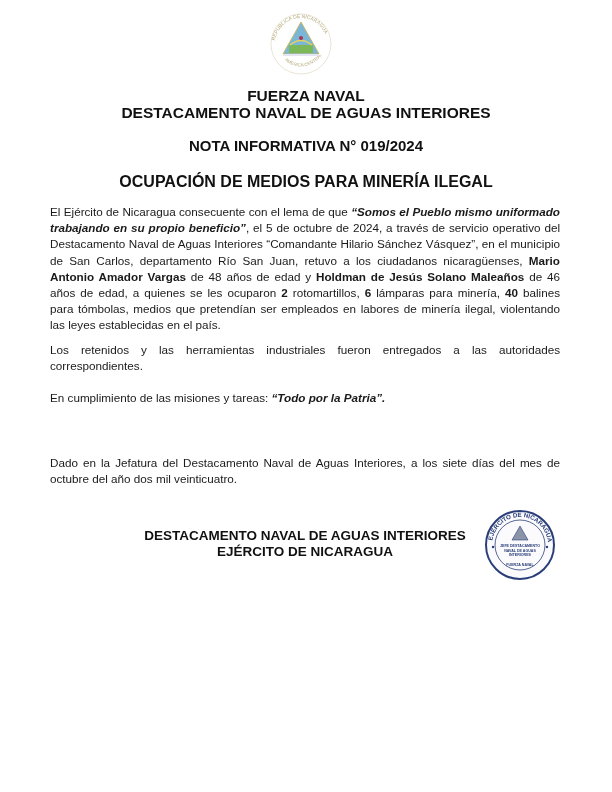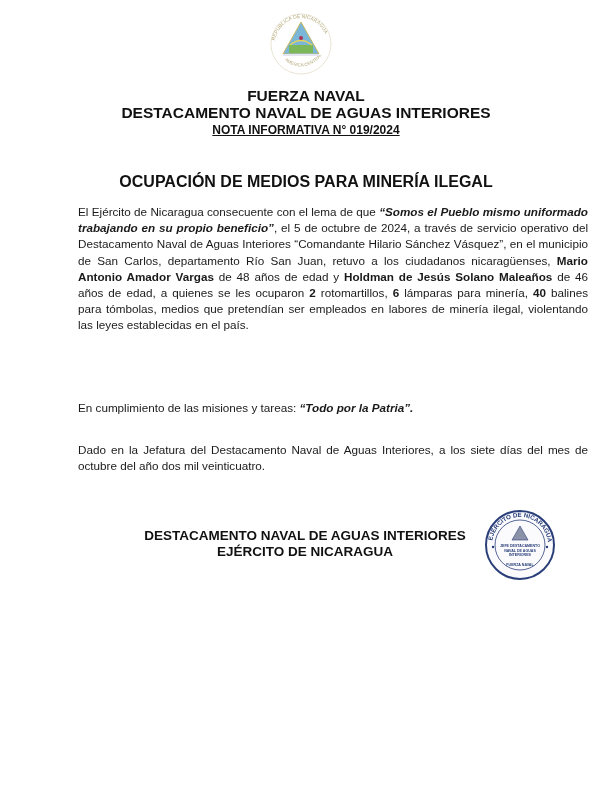--- a/index.html
+++ b/index.html
@@ -5,29 +5,29 @@
     * { margin: 0; padding: 0; box-sizing: border-box; }
     html, body { width: 612px; height: 792px; background: #ffffff; overflow: hidden; }
     body { font-family: "Liberation Sans", sans-serif; color: #111111; position: relative; }
     .page { position: absolute; left: 0; top: 0; width: 612px; height: 792px; background: #fff; }
 
     .emblem { position: absolute; left: 259px; top: 8px; width: 84px; height: 72px; }
 
     .hdr { position: absolute; left: 0; width: 612px; text-align: center; font-weight: bold; color: #111; }
     .hdr-1 { top: 87px; font-size: 15.5px; }
     .hdr-2 { top: 104px; font-size: 15.5px; }
-    .nota { top: 123px; font-size: 12px; text-decoration: underline; }
+    .nota { top: 137px; font-size: 15px; }
     .subject { top: 173px; font-size: 16px; }
 
-    .body-text { position: absolute; left: 50px; width: 510px; font-size: 11.7px; line-height: 16.2px; text-align: justify; color: #1a1a1a; margin-left: 28px; }
+    .body-text { position: absolute; left: 50px; width: 510px; font-size: 11.7px; line-height: 16.2px; text-align: justify; color: #1a1a1a; }
     .p1 { top: 204px; }
     .p2 { top: 342px; }
-    .p3 { top: 400px; }
+    .p3 { top: 390px; }
     .p4 { top: 421px; }
-    .p5 { top: 442px; }
+    .p5 { top: 455px; }
     .bi { font-weight: bold; font-style: italic; }
     .b { font-weight: bold; }
 
     .sig { position: absolute; left: 130px; width: 350px; text-align: center; font-weight: bold; font-size: 13.5px; color: #111; }
     .sig-1 { top: 528px; }
     .sig-2 { top: 544px; }
 
     .seal { position: absolute; left: 484px; top: 509px; width: 72px; height: 72px; }
   </style>
 </head>
@@ -49,20 +49,21 @@
   </svg>
 
   <div class="hdr hdr-1">FUERZA NAVAL</div>
   <div class="hdr hdr-2">DESTACAMENTO NAVAL DE AGUAS INTERIORES</div>
 
   <div class="hdr nota">NOTA INFORMATIVA N° 019/2024</div>
   <div class="hdr subject">OCUPACIÓN DE MEDIOS PARA MINERÍA ILEGAL</div>
 
   <p class="body-text p1"><span>El Ejército de Nicaragua consecuente con el lema de que </span><span class="bi">“Somos el Pueblo mismo uniformado trabajando en su propio beneficio”</span><span>, el 5 de octubre de 2024, a través de servicio operativo del Destacamento Naval de Aguas Interiores “Comandante Hilario Sánchez Vásquez”, en el municipio de San Carlos, departamento Río San Juan, retuvo a los ciudadanos nicaragüenses, </span><span class="b">Mario Antonio Amador Vargas</span><span> de 48 años de edad y </span><span class="b">Holdman de Jesús Solano Maleaños</span><span> de 46 años de edad, a quienes se les ocuparon </span><span class="b">2</span><span> rotomartillos, </span><span class="b">6</span><span> lámparas para minería, </span><span class="b">40</span><span> balines para tómbolas, medios que pretendían ser empleados en labores de minería ilegal, violentando las leyes establecidas en el país.</span></p>
 
+  <p class="body-text p2">Los retenidos y las herramientas industriales fueron entregados a las autoridades correspondientes.</p>
 
   <p class="body-text p3"><span>En cumplimiento de las misiones y tareas: </span><span class="bi">“Todo por la Patria”.</span></p>
 
 
   <p class="body-text p5">Dado en la Jefatura del Destacamento Naval de Aguas Interiores, a los siete días del mes de octubre del año dos mil veinticuatro.</p>
 
   <div class="sig sig-1">DESTACAMENTO NAVAL DE AGUAS INTERIORES</div>
   <div class="sig sig-2">EJÉRCITO DE NICARAGUA</div>
 
   <svg class="seal" viewBox="0 0 72 72">

